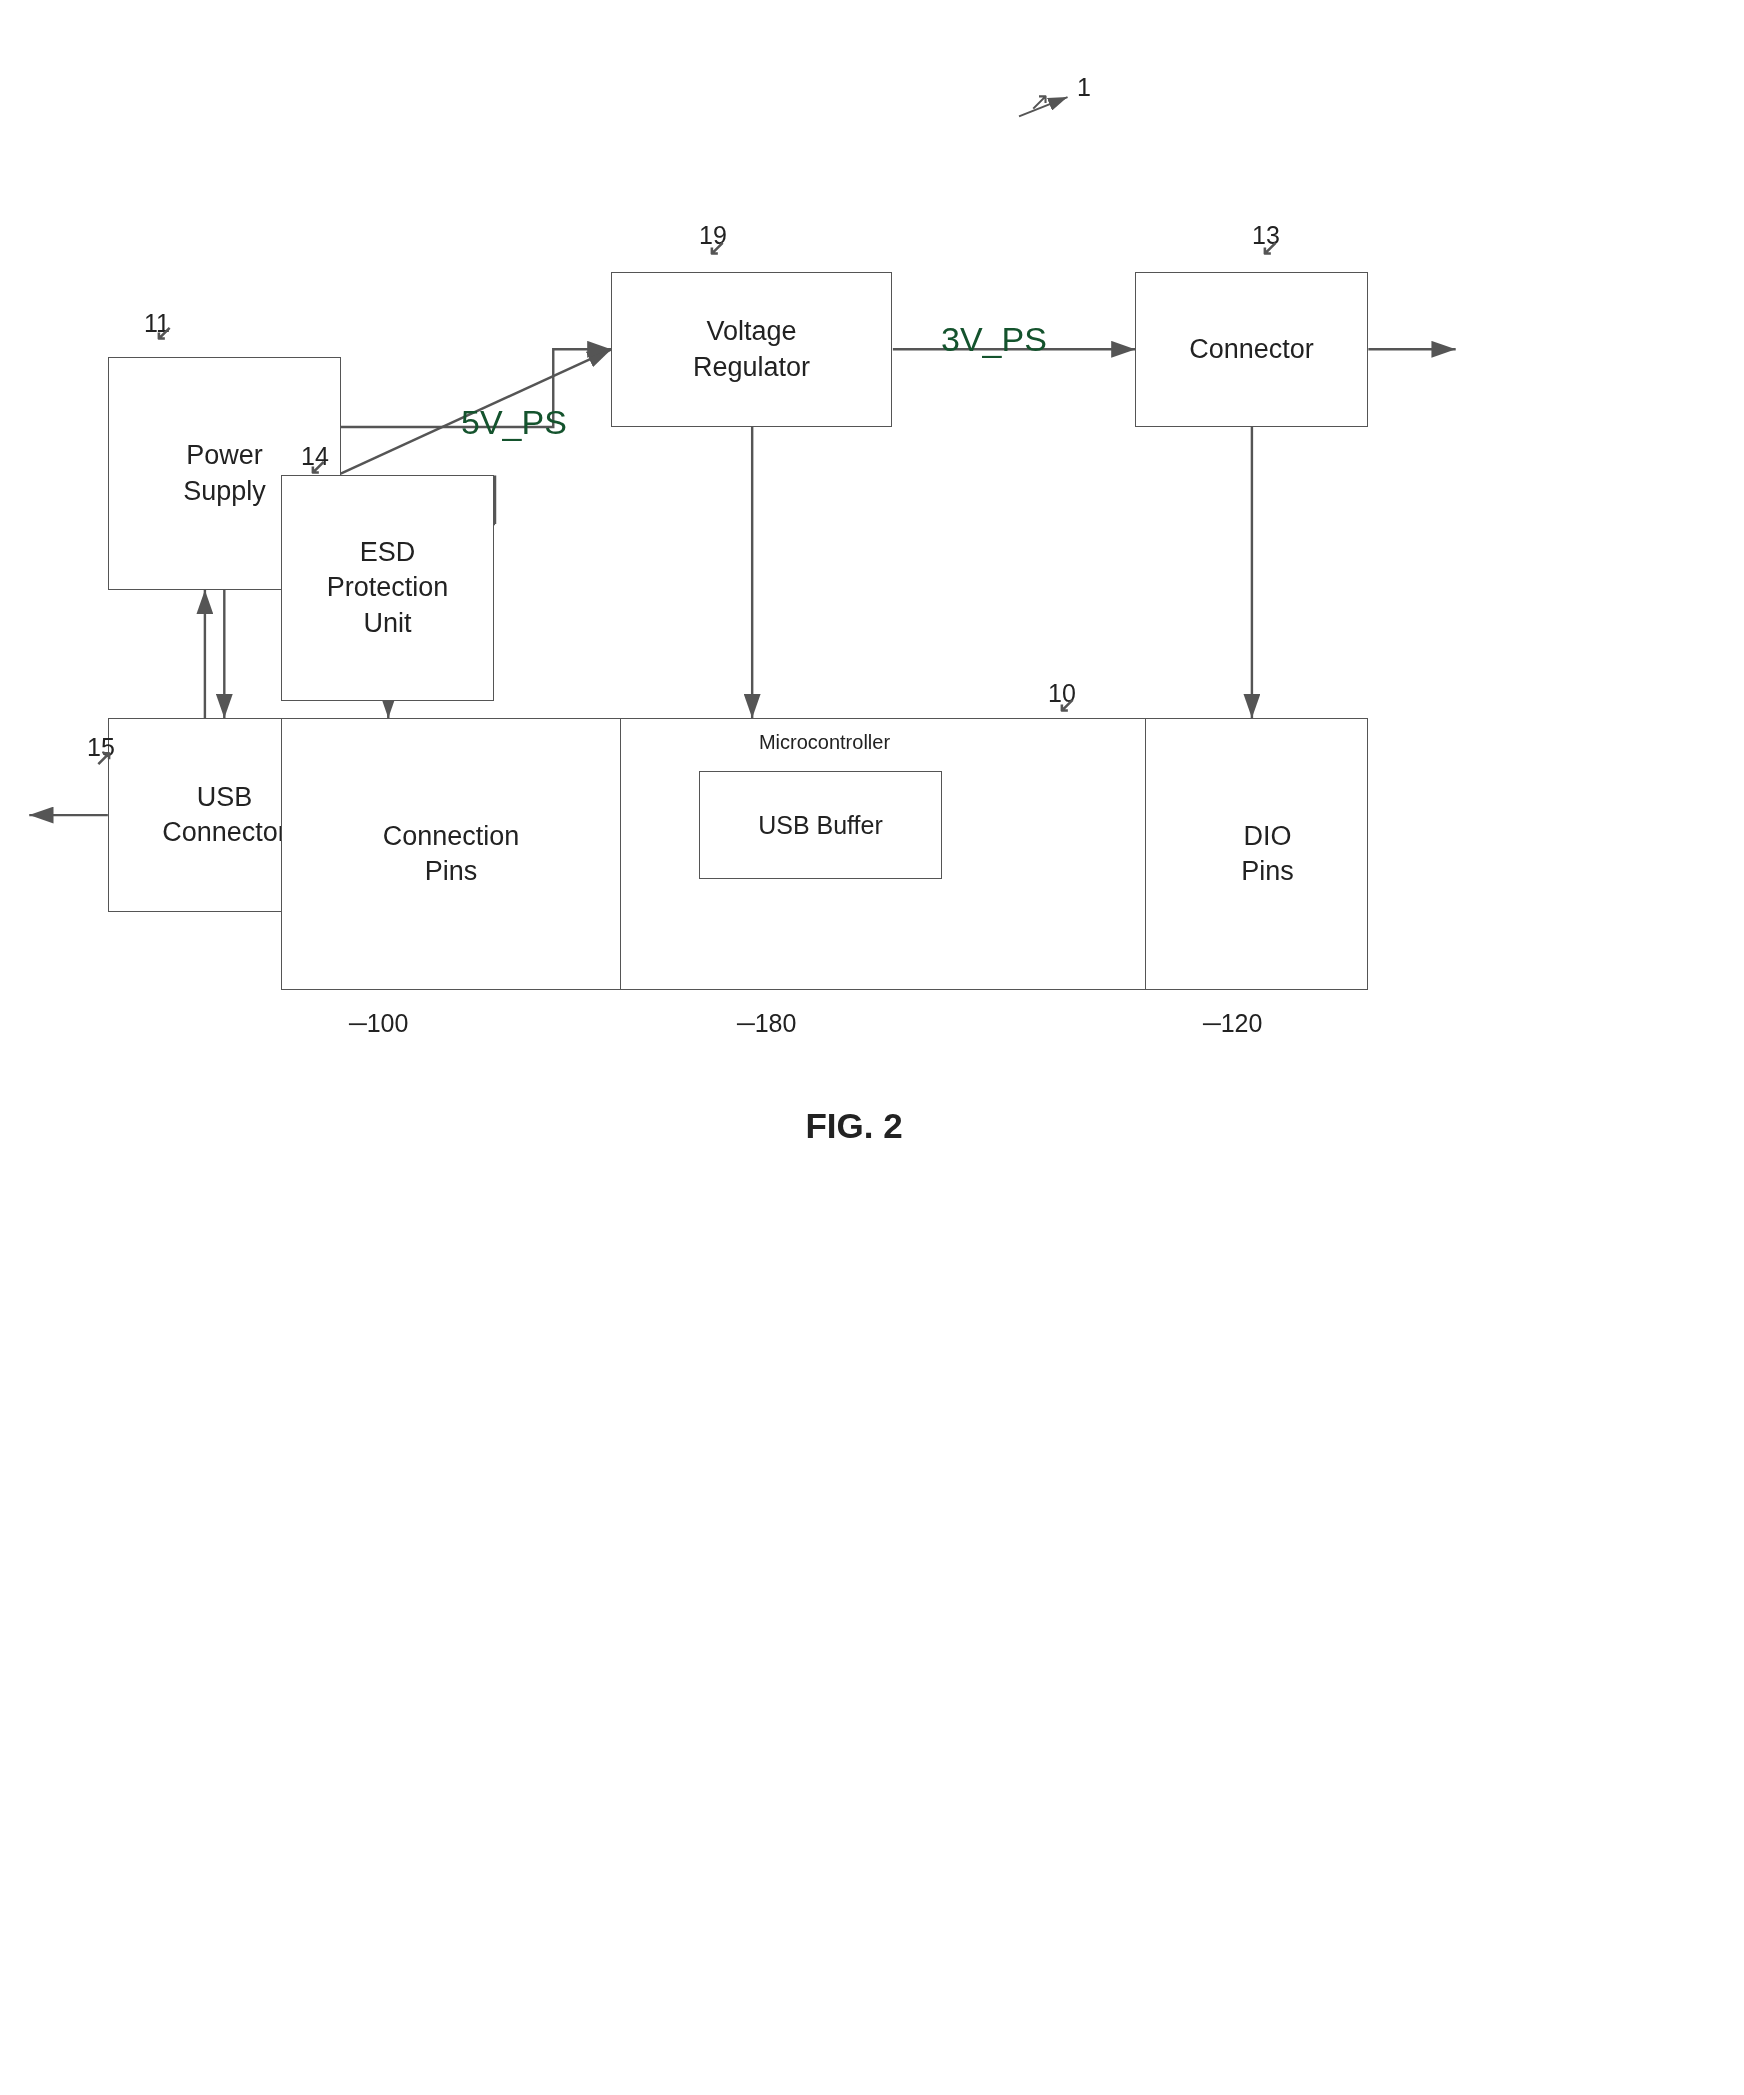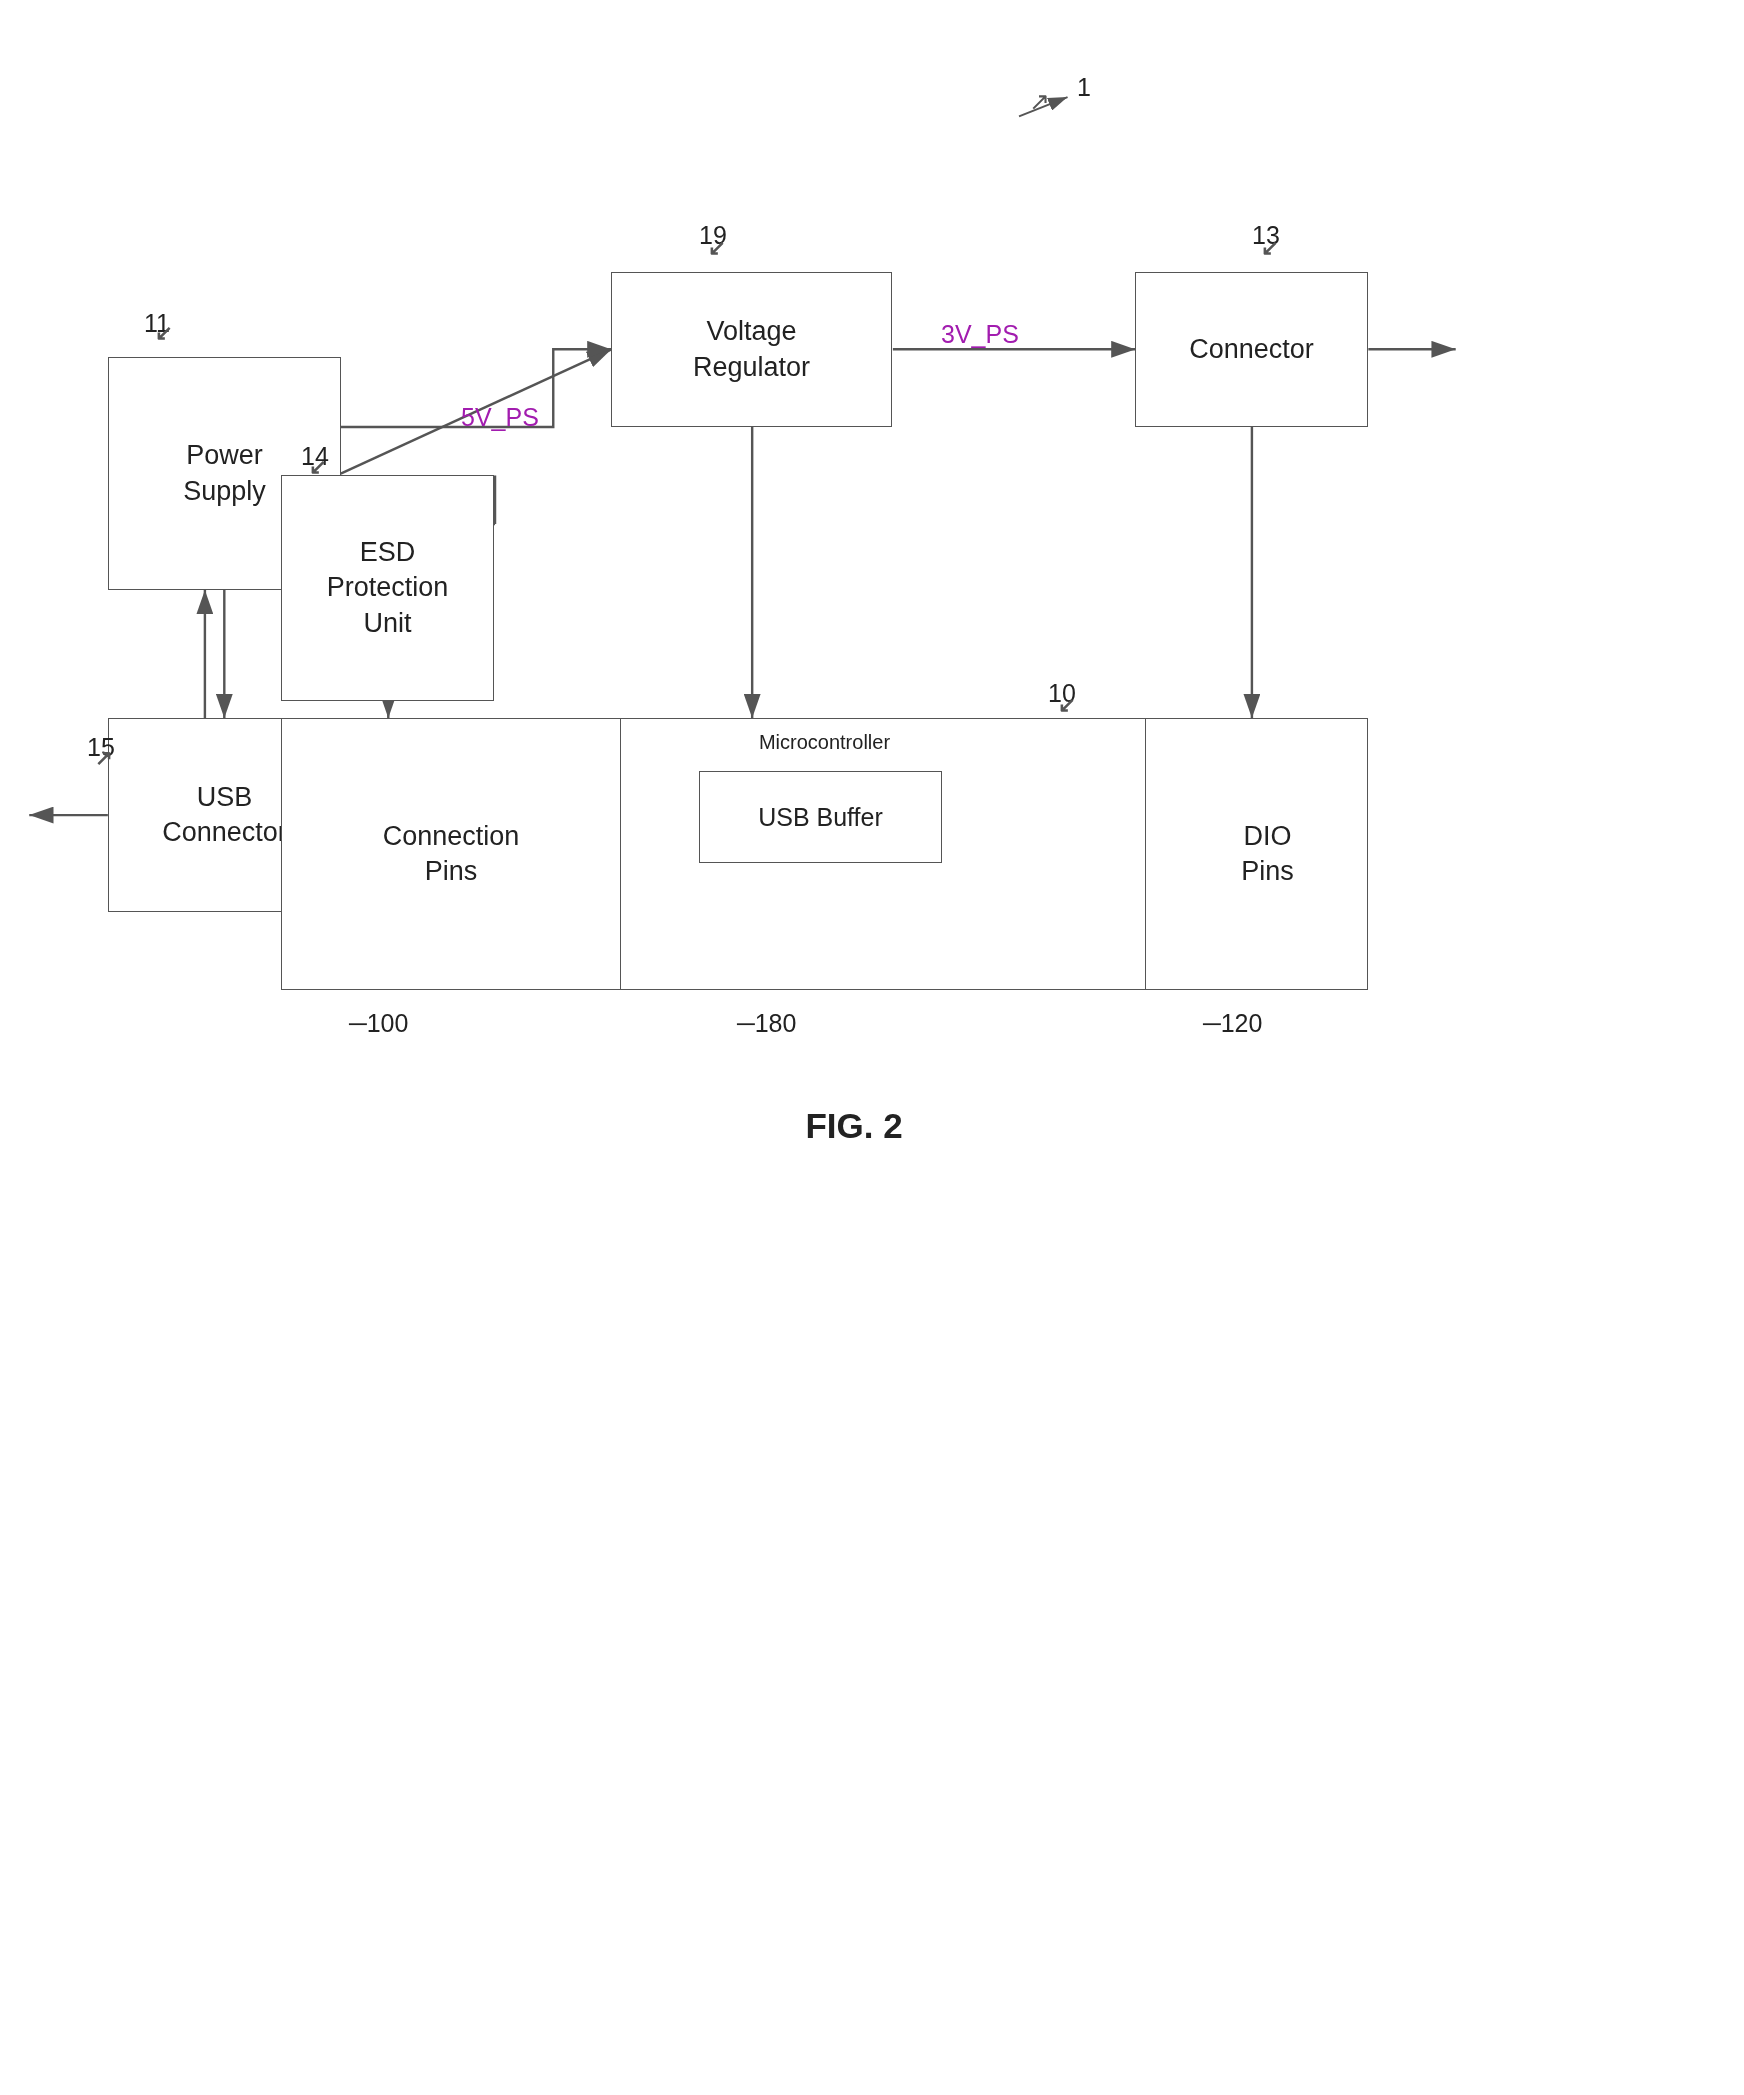--- a/index.html
+++ b/index.html
@@ -37,22 +37,22 @@
       display: flex;
       align-items: center;
       justify-content: center;
       text-align: center;
       font-size: 25px;
       color: #222;
       line-height: 1.3;
     }
     .label {
       position: absolute;
-      font-size: 25px;
-      color: #a21caf;
+      font-size: 34px;
+      color: #14532d;
       white-space: nowrap;
     }
     .label-num {
       position: absolute;
       font-size: 25px;
       color: #222;
       white-space: nowrap;
     }
     svg.arrows {
       position: absolute;
@@ -162,21 +162,21 @@
 
   <div class="label-num" style="left:1048px; top:679px;text-align:right;">10</div>
   <div style="position:absolute; left:1058px; top:692px; font-size:21.3px; color:#555; font-weight:bold;">↙</div>
 
   <div class="block" style="left:281px; top:718px; width:340px; height:272px; border-right:1.9px solid #555;">
     <span>Connection<br>Pins</span>
   </div>
 
   <div class="label-num" style="left:349px; top:1009px;">─100</div>
 
-  <div class="block-inner" style="left:699px; top:771px; width:243px; height:92px;">
+  <div class="block-inner" style="left:699px; top:771px; width:243px; height:108px;">
     <span>USB Buffer</span>
   </div>
 
   <div class="label-num" style="left:737px; top:1009px;">─180</div>
 
   <div class="block" style="left:1145px; top:718px; width:223px; height:272px; border-left:1.9px solid #555;padding-left:22px;">
     <span>DIO<br>Pins</span>
   </div>
 
   <div class="label-num" style="left:1203px; top:1009px;">─120</div>

